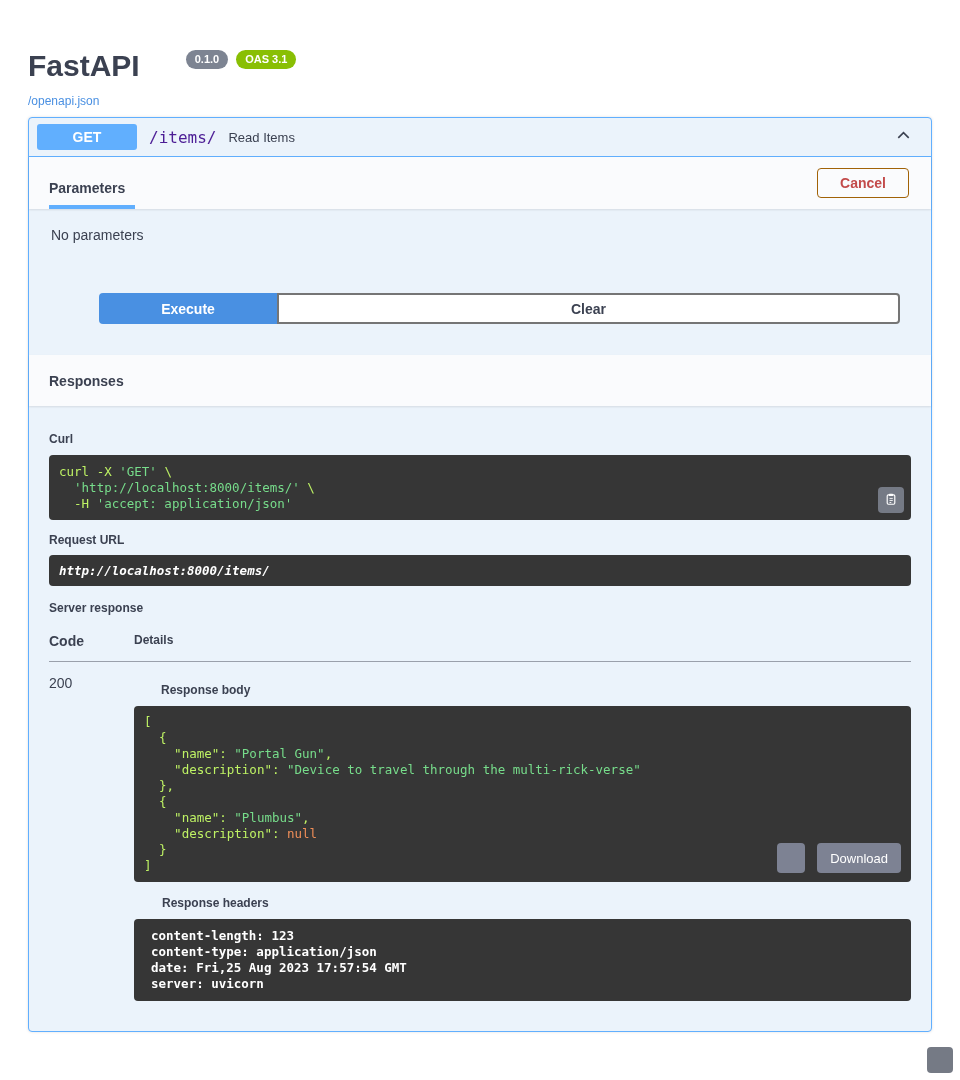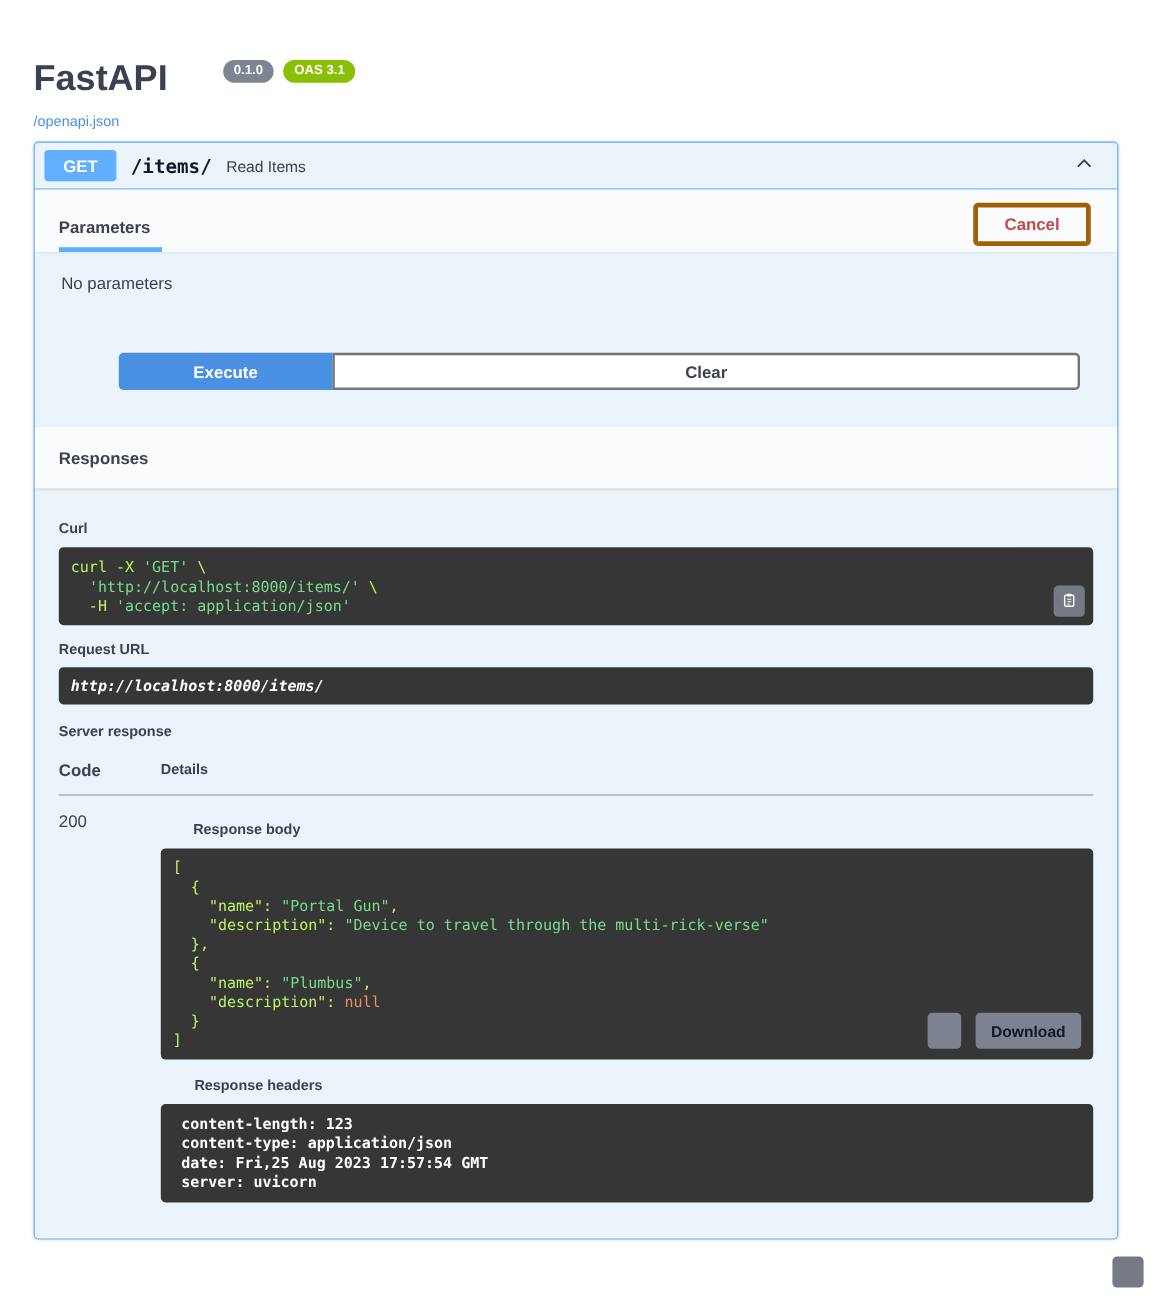--- a/index.html
+++ b/index.html
@@ -20,29 +20,29 @@
 
   
   .section-row { margin: 50px 10px 0 28px; padding: 0 0 18px 10px; display: flex; align-items: center; justify-content: space-between; border-bottom: 1px solid #d8dde3; }
   .section-title { font-size: 24px; font-weight: 700; color: #3b4151; }
   .chev-btn { background: transparent; border: none; cursor: pointer; padding: 2px; display: flex; align-items: center; }
   .section-row .chev-btn { margin-right: 38px; }
 
   
   .opblock { margin: 8px 28px 0 28px; width: 904px; border: 1px solid #61affe; border-radius: 4px; background: #ebf3fb; box-shadow: 0 0 3px rgba(0,0,0,.12); }
   .opblock-summary { display: flex; align-items: center; padding: 6px 14px 6px 8px; border-bottom: 1px solid #61affe; }
-  .method-btn { background: #61affe; color: #fff; font-size: 14px; font-weight: 700; border: none; border-radius: 3px; width: 60px; height: 26px; cursor: pointer; }
-  .op-path { font-family: "DejaVu Sans Mono", monospace; font-size: 16px; font-weight: 700; color: #0f172a; margin-left: 12px; }
+  .method-btn { background: #61affe; color: #fff; font-size: 14px; font-weight: 700; border: none; border-radius: 3px; width: 100px; height: 26px; cursor: pointer; }
+  .op-path { font-family: "DejaVu Sans Mono", monospace; font-size: 16px; font-weight: 400; color: #4c1d95; margin-left: 12px; }
   .op-summary { font-size: 13px; color: #3b4151; margin-left: 12px; }
   .opblock-summary .chev-btn { margin-left: auto; margin-right: 2px; }
 
   
   .opb-sec-header { position: relative; height: 52px; background: #fafbfd; box-shadow: 0 1px 2px rgba(0,0,0,.1); display: flex; align-items: flex-end; }
   .param-tab { margin-left: 20px; padding: 15px 2px 9px 0; min-width: 86px; border-bottom: 4px solid #61affe; font-size: 14px; font-weight: 700; color: #3b4151; cursor: pointer; }
-  .cancel-btn { position: absolute; right: 22px; top: 11px; background: transparent; border: 4px solid #a16207; color: #c24a4a; font-size: 14px; font-weight: 700; border-radius: 4px; padding: 6px 22px; cursor: pointer; }
+  .cancel-btn { position: absolute; right: 22px; top: 11px; background: transparent; border: 1px solid #a16207; color: #c24a4a; font-size: 14px; font-weight: 700; border-radius: 4px; padding: 6px 22px; cursor: pointer; }
 
   .no-params { padding: 18px 22px 0 22px; font-size: 14px; color: #3b4151; }
 
   
   .execute-row { display: flex; margin: 50px 31px 0 32px; height: 31px; padding-left: 38px; }
   .execute-btn { width: 178px; background: #4990e2; color: #fff; font-size: 14px; font-weight: 700; border: none; border-radius: 4px 0 0 4px; cursor: pointer; }
   .clear-btn { flex: 1; background: #fff; color: #3b4151; font-size: 14px; font-weight: 700; border: 2px solid #757575; border-radius: 0 4px 4px 0; cursor: pointer; }
 
   
   .responses-band { margin-top: 31px; height: 51px; background: #fafbfd; box-shadow: 0 1px 2px rgba(0,0,0,.1); display: flex; align-items: center; }
@@ -70,21 +70,21 @@
   .col-code { width: 85px; }
   .hdr-code { font-size: 14px; font-weight: 700; }
   .hdr-details { font-size: 12px; font-weight: 700; }
   .live-row { display: flex; padding-top: 13px; }
   .status-code { font-size: 14px; color: #3b4151; }
   .details-col { flex: 1; }
   .lbl-respbody { margin-top: 8px; margin-left: 27px; }
   .respbody-block { margin-top: 9px; padding: 8px 10px 8px 10px; }
   .body-actions { position: absolute; right: 10px; bottom: 9px; display: flex; gap: 12px; align-items: center; }
   .body-copy-btn { position: static; width: 28px; height: 30px; background: #7d8293; }
-  .download-btn { background: #7d8293; border: none; border-radius: 4px; color: #0f172a; font-size: 13px; font-weight: 700; padding: 7px 13px; height: 30px; cursor: pointer; }
+  .download-btn { background: #7d8293; border: none; border-radius: 4px; color: #ffffff; font-size: 13px; font-weight: 400; padding: 7px 13px; height: 30px; cursor: pointer; }
   .lbl-respheaders { margin-top: 14px; padding-left: 28px; }
   .respheaders-block { margin-top: 9px; padding: 9px 16px 9px 17px; font-weight: 700; }
 </style>
 </head>
 <body>
 
 <div class="page">
 
   <div class="info">
     <div class="title-row">

